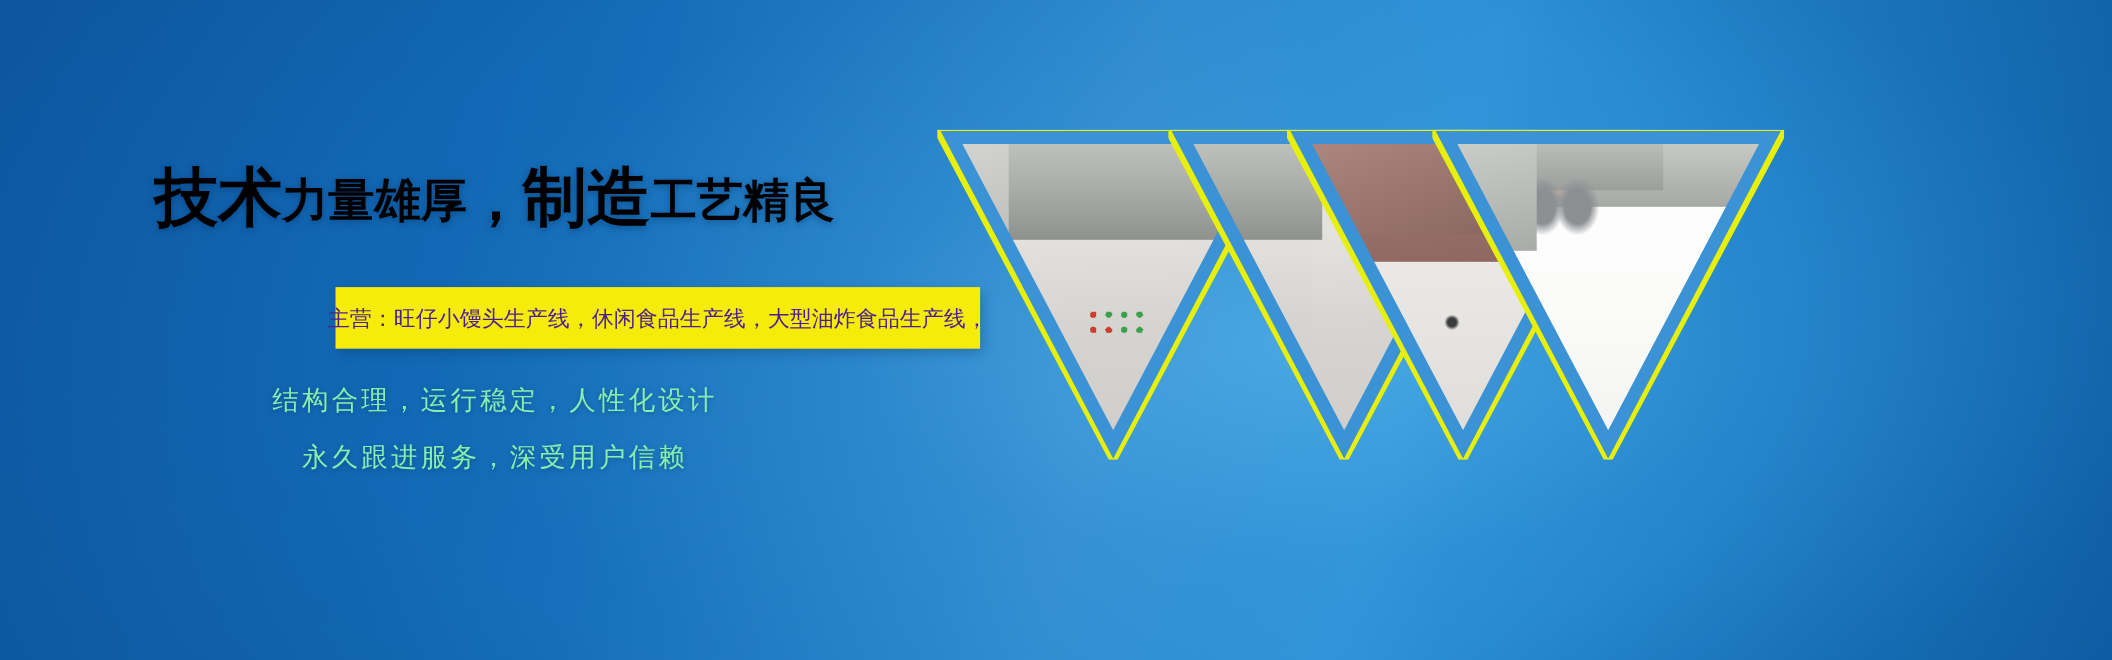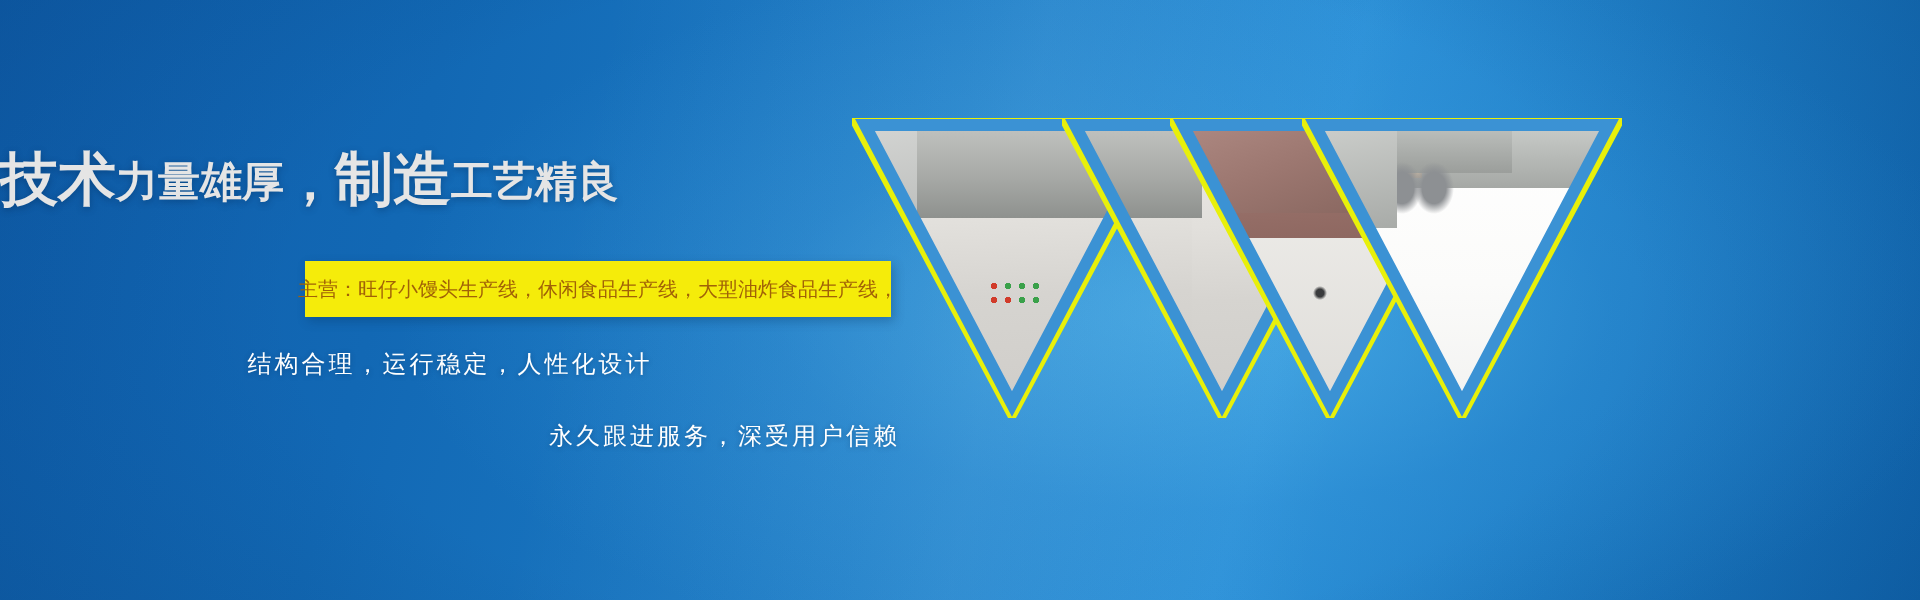--- a/index.html
+++ b/index.html
@@ -29,22 +29,22 @@
     position:absolute;left:0;top:0;width:100%;height:100%;
     background:linear-gradient(100deg,rgba(255,255,255,0) 30%,rgba(180,225,250,0.10) 52%,rgba(255,255,255,0) 70%);
   }
 
   
   .text-block{
     position:absolute;left:0;top:0;width:900px;height:600px;
   }
   .headline{
     position:absolute;left:0;top:150px;width:900px;
-    text-align:left;
-    color:#e5e5e5;
+    text-align:center;
+    color:#000000;
     font-weight:bold;
     white-space:nowrap;
     line-height:1;
     letter-spacing:-1px;
     text-shadow:0 2px 7px rgba(3,45,90,0.45);
   }
   .headline .big{
     font-size:58px;
     font-family:"DejaVu Sans","Liberation Sans",sans-serif;
     font-weight:bold;
@@ -64,36 +64,36 @@
   }
 
   .yellow-box{
     position:absolute;left:305px;top:261px;width:586px;height:56px;
     background:#f5ec0a;
     box-shadow:3px 4px 10px rgba(3,45,90,0.30);
     display:flex;flex-direction:column;
     align-items:center;justify-content:center;
   }
   .yellow-box .yline{
-    color:#a16207;
+    color:#4c1d95;
     font-size:20px;
     line-height:26px;
     white-space:nowrap;
     font-family:"DejaVu Sans","Liberation Sans",sans-serif;
   }
 
   .subline{
     position:absolute;left:0;width:900px;text-align:center;
-    color:#ffffff;font-size:24px;letter-spacing:3px;
+    color:#86efac;font-size:24px;letter-spacing:3px;
     white-space:nowrap;
     font-family:"DejaVu Sans","Liberation Sans",sans-serif;
     text-shadow:0 1px 5px rgba(3,45,90,0.40);
   }
   .subline.one{top:348px;}
-  .subline.two{top:420px;text-align:right;}
+  .subline.two{top:400px;}
 
   
   .tri-group{
     position:absolute;left:840px;top:100px;width:1080px;height:360px;
   }
   .tri{
     position:absolute;
     overflow:hidden;
   }
   .tri .clipwrap{

